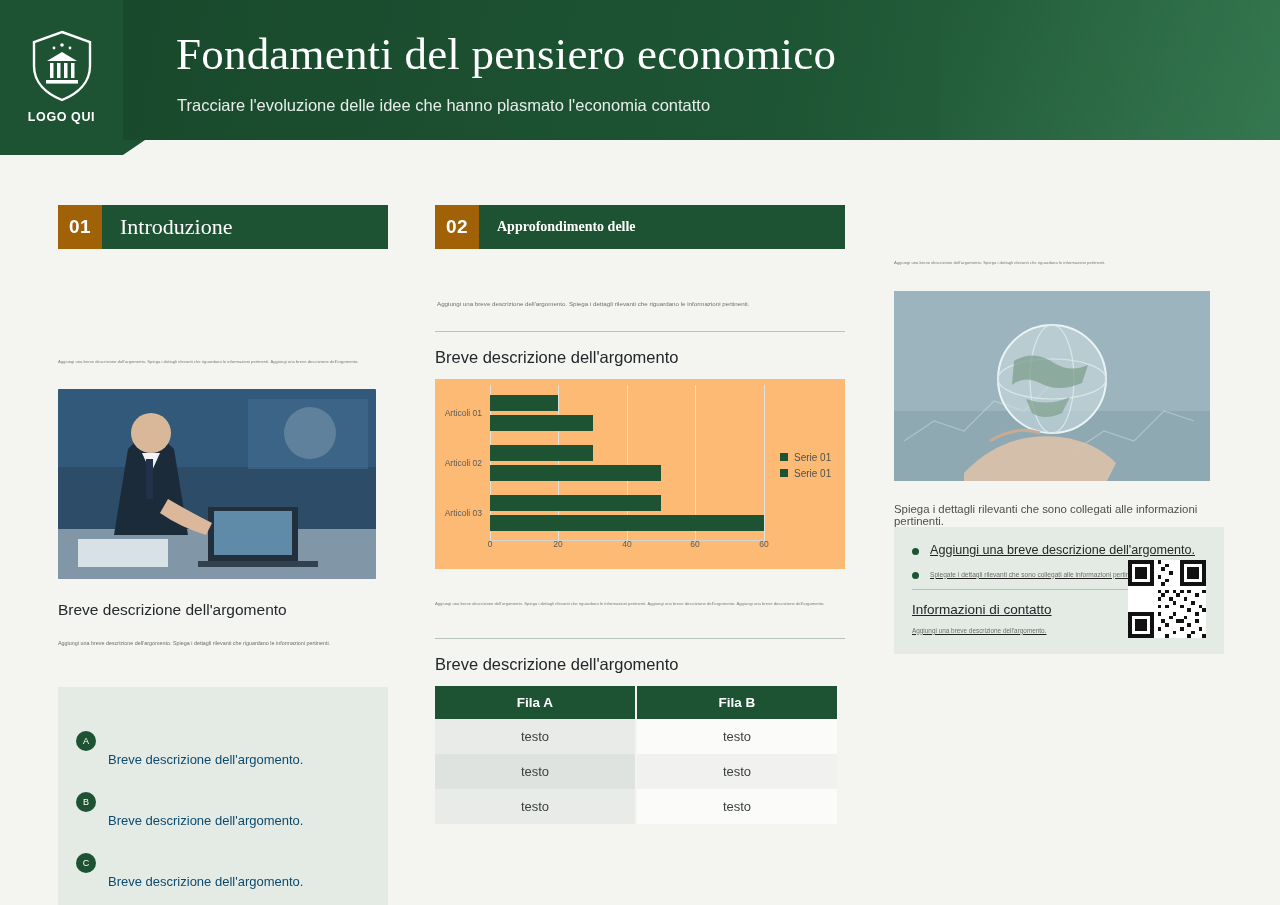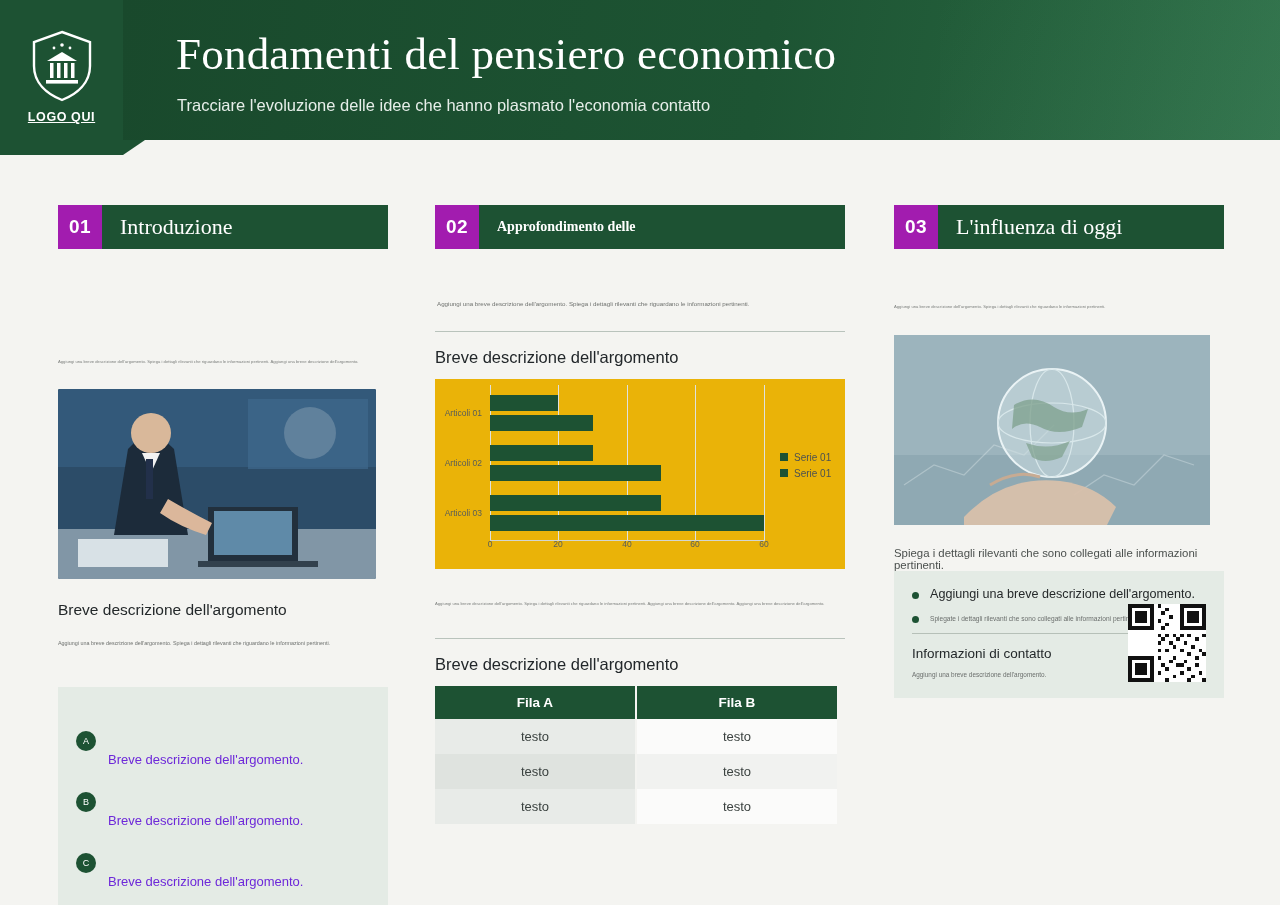--- a/index.html
+++ b/index.html
@@ -58,21 +58,20 @@
   }
   .logo-text {
     position: absolute;
     left: 0; top: 110px;
     width: 123px;
     text-align: center;
     color: #ffffff;
     font-size: 12.5px;
     font-weight: bold;
     letter-spacing: 0.6px;
-    text-decoration: underline;
   }
   .header-title {
     position: absolute;
     left: 176px; top: 28px;
     font-family: "Liberation Serif", serif;
     font-size: 45px;
     color: #ffffff;
     letter-spacing: 0.2px;
     white-space: nowrap;
   }
@@ -97,21 +96,21 @@
     background: #1d5233;
     color: #fff;
     overflow: hidden;
   }
   .sec-num {
     width: 44px;
     height: 44px;
     display: flex;
     align-items: center;
     justify-content: center;
-    background: #a21caf;
+    background: #a16207;
     font-size: 19px;
     font-weight: bold;
     letter-spacing: 0.5px;
   }
   .sec-title {
     padding-left: 18px;
     font-family: "Liberation Serif", serif;
     font-size: 22px;
   }
   .sec-title.small {
@@ -167,39 +166,39 @@
     border-radius: 50%;
     background: #1d5233;
     color: #fff;
     font-size: 9px;
     display: flex;
     align-items: center;
     justify-content: center;
     margin-right: 12px;
     flex: 0 0 auto;
   }
-  .li-text { font-size: 13px; color: #6d28d9; margin-top: 37px; }
+  .li-text { font-size: 13px; color: #0c4a6e; margin-top: 37px; }
 
   
   .c2-note { margin-top: 50px; padding: 0 2px; }
   .c2-rule {
     margin-top: 22px;
     border-top: 1px solid #b9c3bc;
     width: 410px;
   }
   .c2-h {
     margin-top: 16px;
     font-size: 16.5px;
     color: #22272a;
   }
   .chart-wrap {
     margin-top: 12px;
     width: 410px; height: 190px;
     position: relative;
-    background: #eab308;
+    background: #fdba74;
   }
   .chart-plot {
     position: absolute;
     left: 55px; top: 6px;
     width: 275px; height: 155px;
   }
   .gridline {
     position: absolute;
     top: 0; bottom: 0;
     width: 1px;
@@ -458,24 +457,20 @@
       <tr>
         <td>testo</td>
         <td>testo</td>
       </tr>
     </tbody>
   </table>
 </div>
 
 <div class="col col-3">
 
-  <div class="sec-head">
-    <div class="sec-num">03</div>
-    <div class="sec-title">L'influenza di oggi</div>
-  </div>
 
   <div class="xtiny c3-note">Aggiungi una breve descrizione dell'argomento. Spiega i dettagli rilevanti che riguardano le informazioni pertinenti.</div>
 
   <div class="c3-img">
     <svg width="316" height="190" viewBox="0 0 316 190">
       <rect width="316" height="190" fill="#8fa9b3"></rect>
       <rect x="0" y="0" width="316" height="120" fill="#9cb4bd"></rect>
       <g opacity="0.35" stroke="#e8f0f2" fill="none" stroke-width="1.2">
         <path d="M10 150 L40 130 L70 140 L100 110 L130 120 L160 90"></path>
         <path d="M180 160 L210 140 L240 150 L270 120 L300 130"></path>
@@ -487,21 +482,21 @@
       <path d="M120 70 q20 -12 40 2 q16 10 34 2 l-6 18 q-24 10 -42 0 q-16 -8 -28 2 z" fill="#7ea08c" opacity="0.75"></path>
       <path d="M132 108 q22 8 44 -2 l-8 16 q-18 8 -30 0 z" fill="#7ea08c" opacity="0.7"></path>
       <path d="M70 182 q40 -42 96 -36 q34 4 56 26 l-10 20 H70 z" fill="#d8c0ab" opacity="0.95"></path>
       <path d="M96 150 q26 -16 50 -8" stroke="#c7ab93" stroke-width="3" fill="none"></path>
     </svg>
   </div>
 
   <div class="c3-cap">Spiega i dettagli rilevanti che sono collegati alle informazioni pertinenti.</div>
 
 
-  <div class="c4-box" style="position:relative;">
+  <div class="c4-box" style="position:relative;text-decoration:underline;">
     <div class="bullet-row">
       <div class="bullet-dot"></div>
       <div class="bullet-text">Aggiungi una breve descrizione dell'argomento.</div>
     </div>
     <div class="bullet-row">
       <div class="bullet-dot"></div>
       <div class="bullet-text tinytext">Spiegate i dettagli rilevanti che sono collegati alle informazioni pertinenti.</div>
     </div>
 
     <div class="c4-rule"></div>

